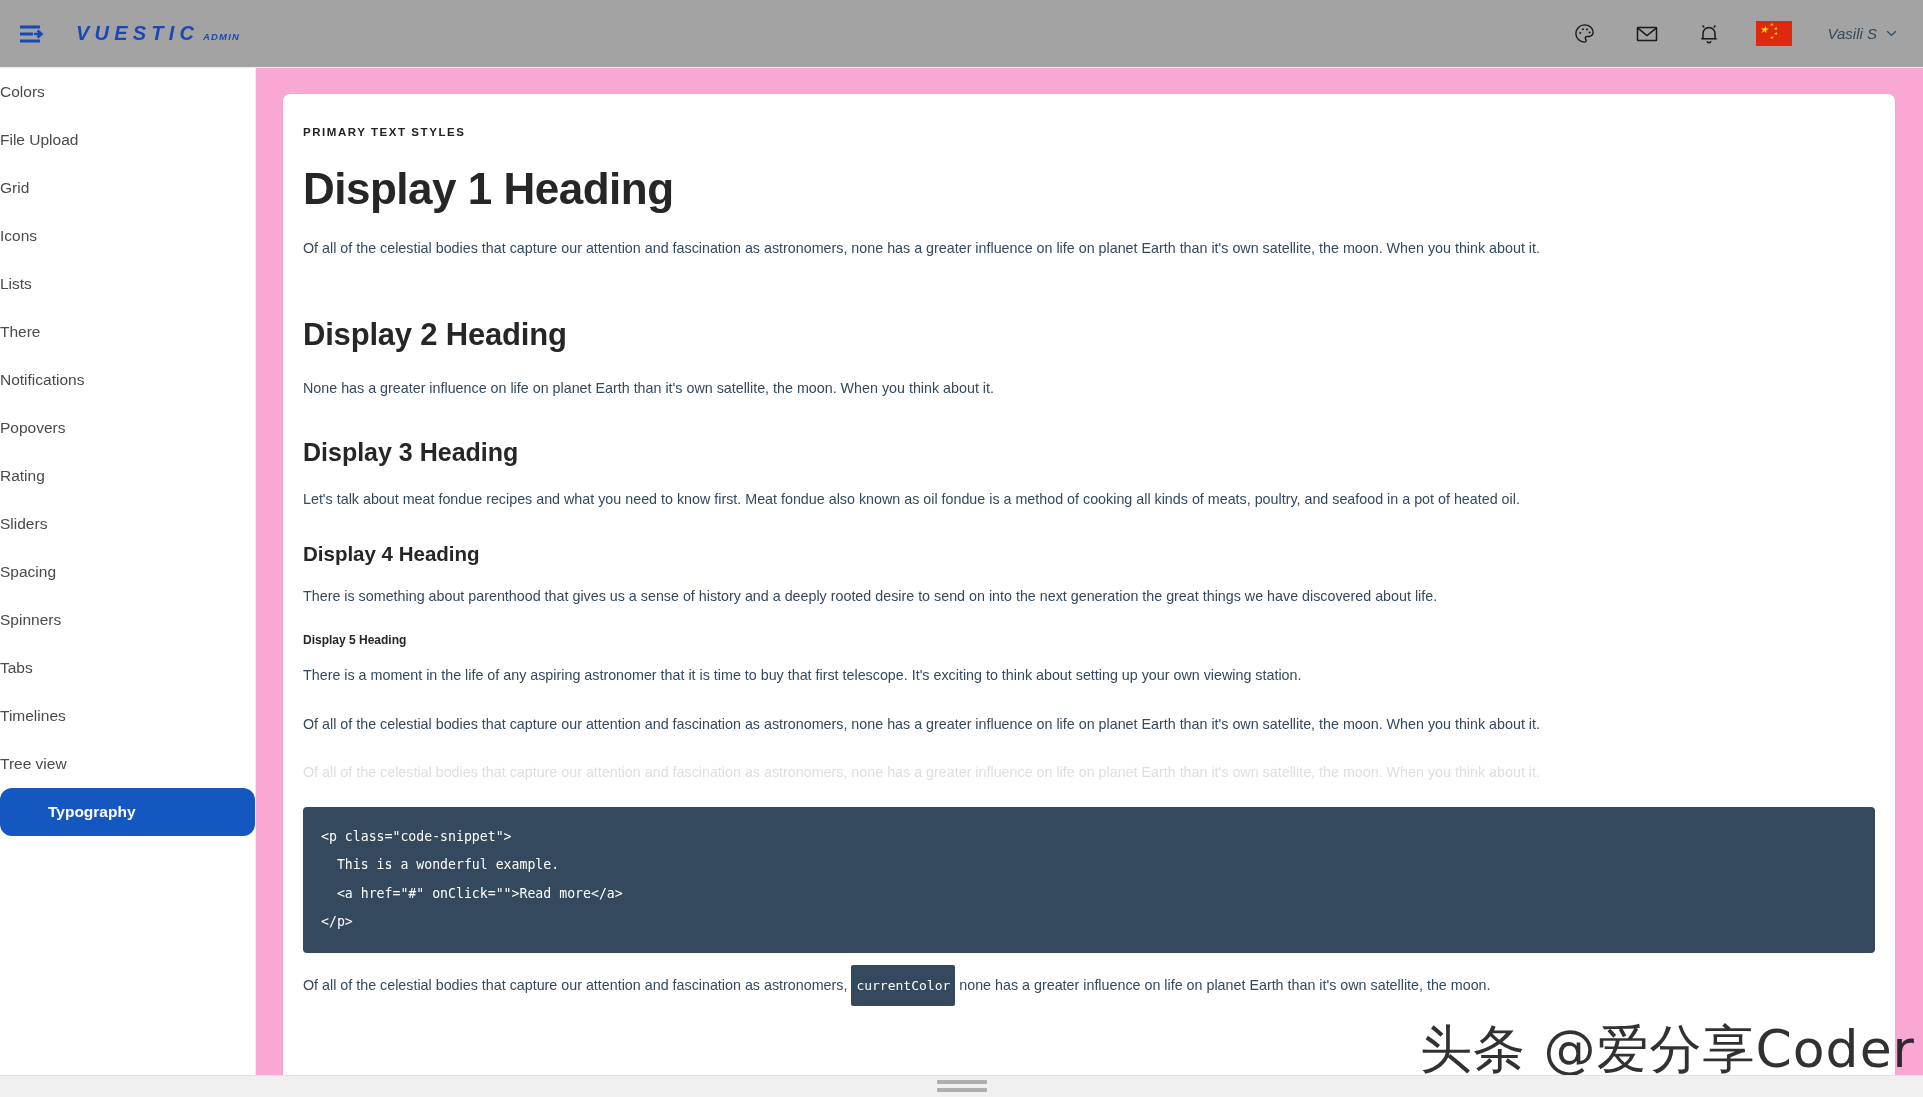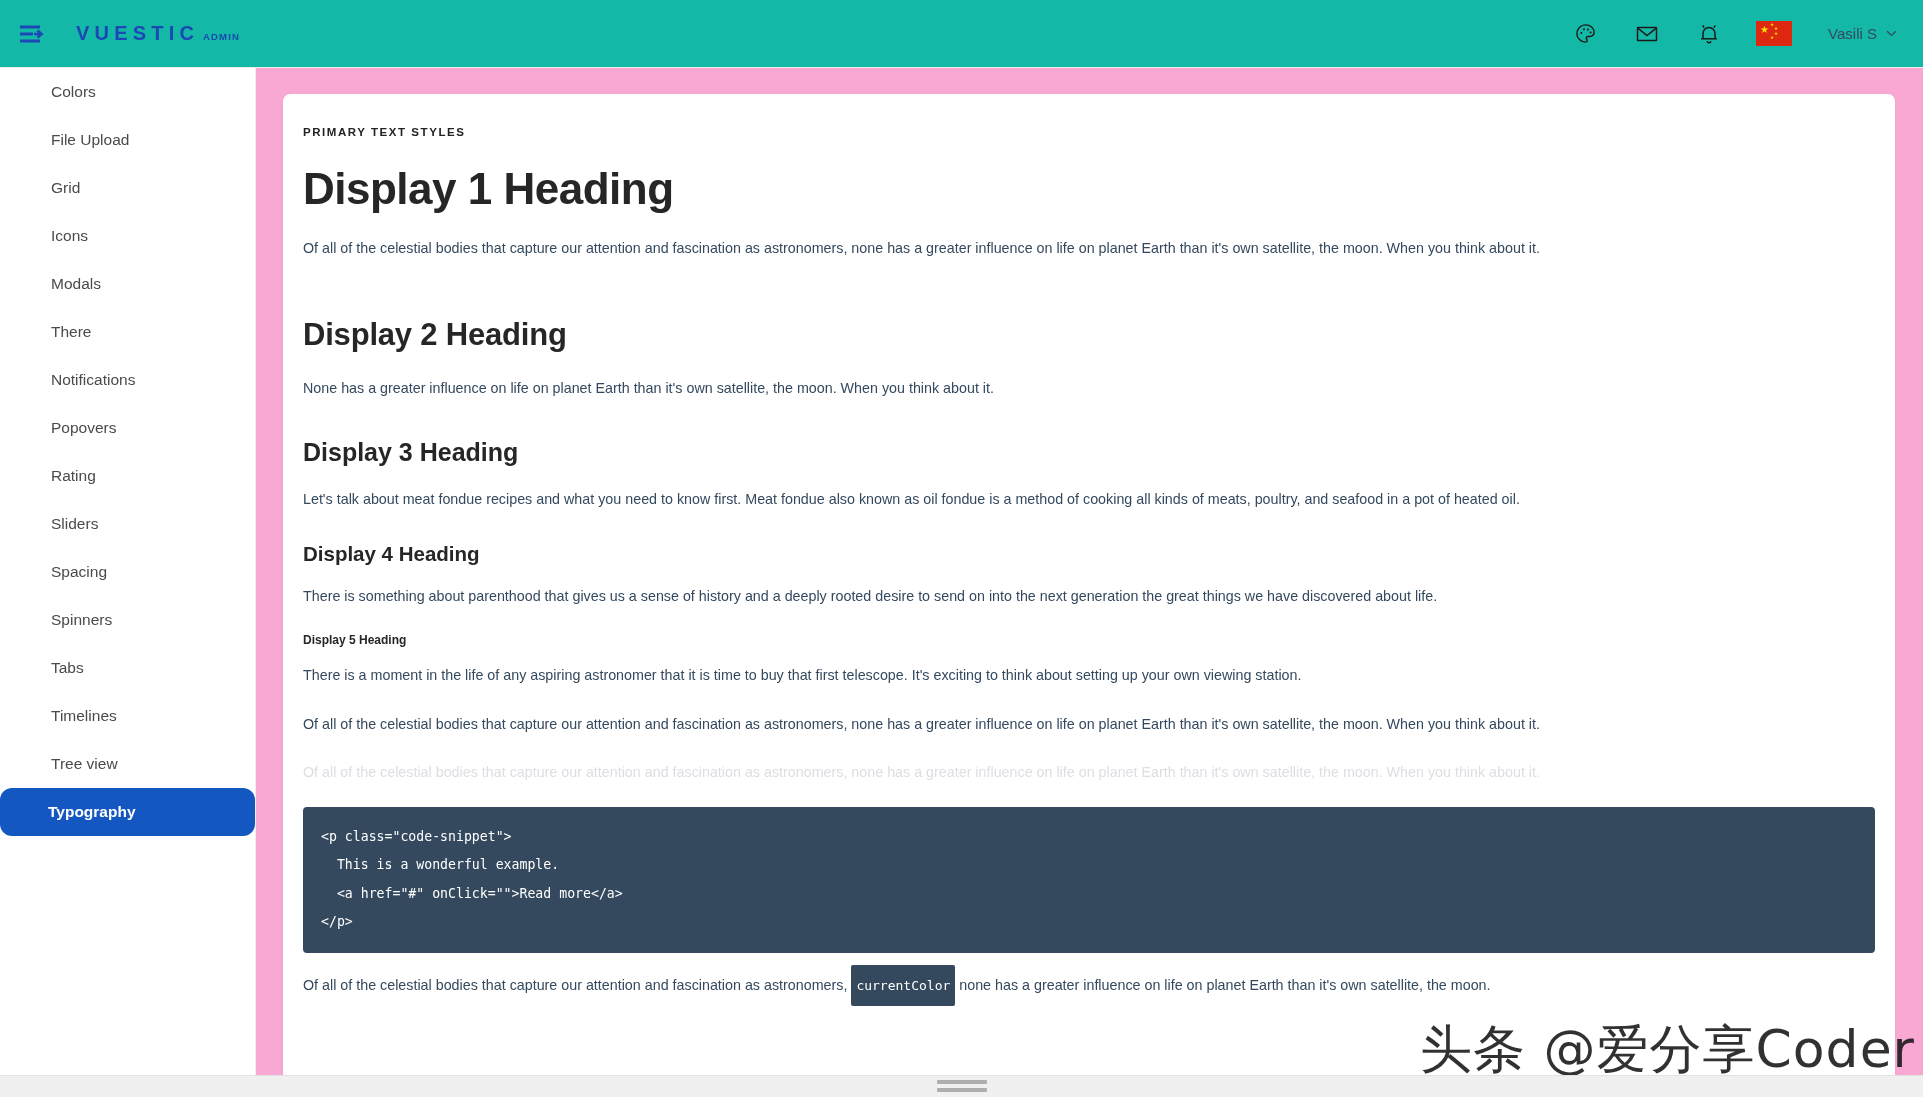--- a/index.html
+++ b/index.html
@@ -8,24 +8,25 @@
     overflow: hidden;
     background: #f4f4f6;
     font-family: "Liberation Sans", sans-serif;
     -webkit-font-smoothing: antialiased;
   }
 
   
   .topbar {
     position: absolute; top: 0; left: 0;
     width: 1923px; height: 68px;
-    background: #14b8a6;
+    background: #a3a3a3;
     display: flex; align-items: center;
     border-bottom: 1px solid #ececec;
     z-index: 30;
+    font-style: italic;
   }
   .hamburger {
     width: 34px; height: 24px;
     margin-left: 16px; margin-right: 26px;
     display: flex; align-items: center; justify-content: center;
     cursor: pointer;
   }
   .brand {
     display: flex; align-items: baseline;
     letter-spacing: 0.26em;
@@ -79,21 +80,20 @@
     position: absolute; top: 68px; left: 0;
     width: 256px; height: 1029px;
     background: #ffffff;
     overflow: hidden;
     z-index: 20;
     border-right: 1px solid #ededed;
   }
   .menu-item {
     height: 48px;
     display: flex; align-items: center;
-    padding-left: 51px;
     font-size: 15.5px;
     color: #4a4a4a;
     cursor: pointer;
     position: relative;
   }
   .menu-item.active {
     background: #1557c0;
     color: #ffffff;
     font-weight: 700;
     padding-left: 48px;
@@ -269,21 +269,21 @@
       <div class="menu-item">
         <span>File Upload</span>
       </div>
       <div class="menu-item">
         <span>Grid</span>
       </div>
       <div class="menu-item">
         <span>Icons</span>
       </div>
       <div class="menu-item">
-        <span>Modals</span>
+        <span>Lists</span>
       </div>
       <div class="menu-item">
         <span>There</span>
       </div>
       <div class="menu-item">
         <span>Notifications</span>
       </div>
       <div class="menu-item">
         <span>Popovers</span>
       </div>

